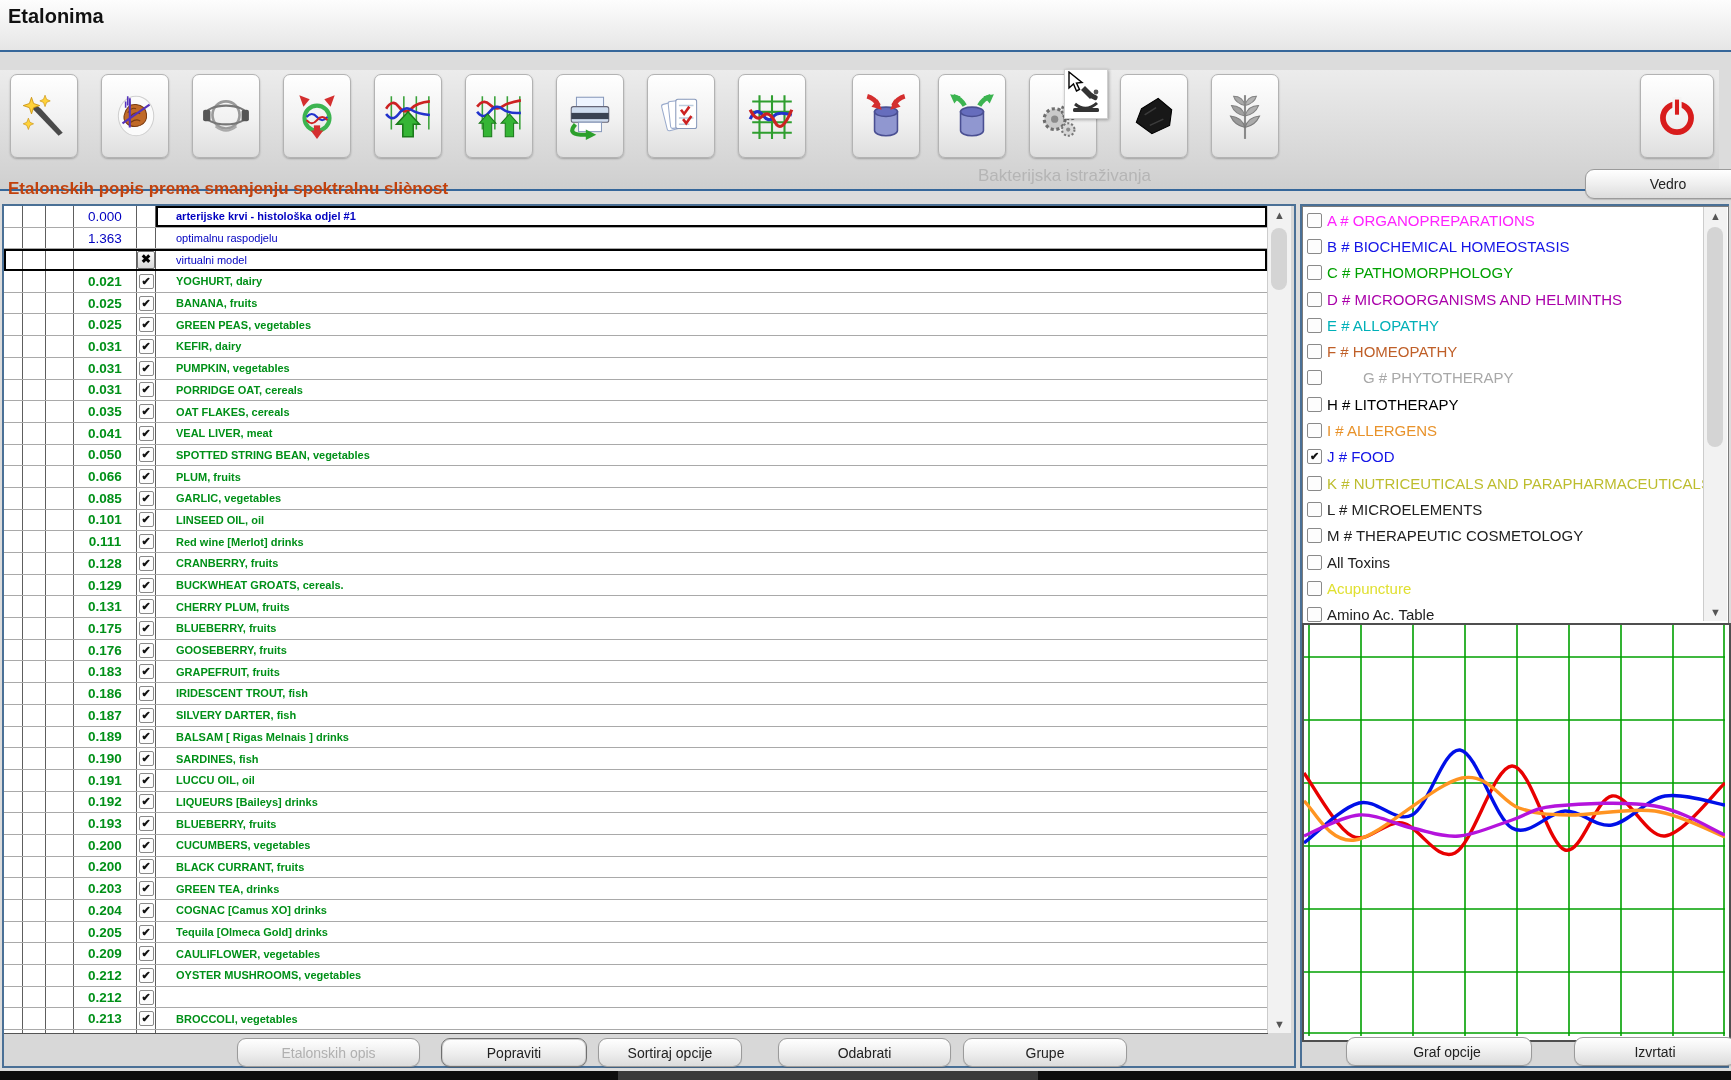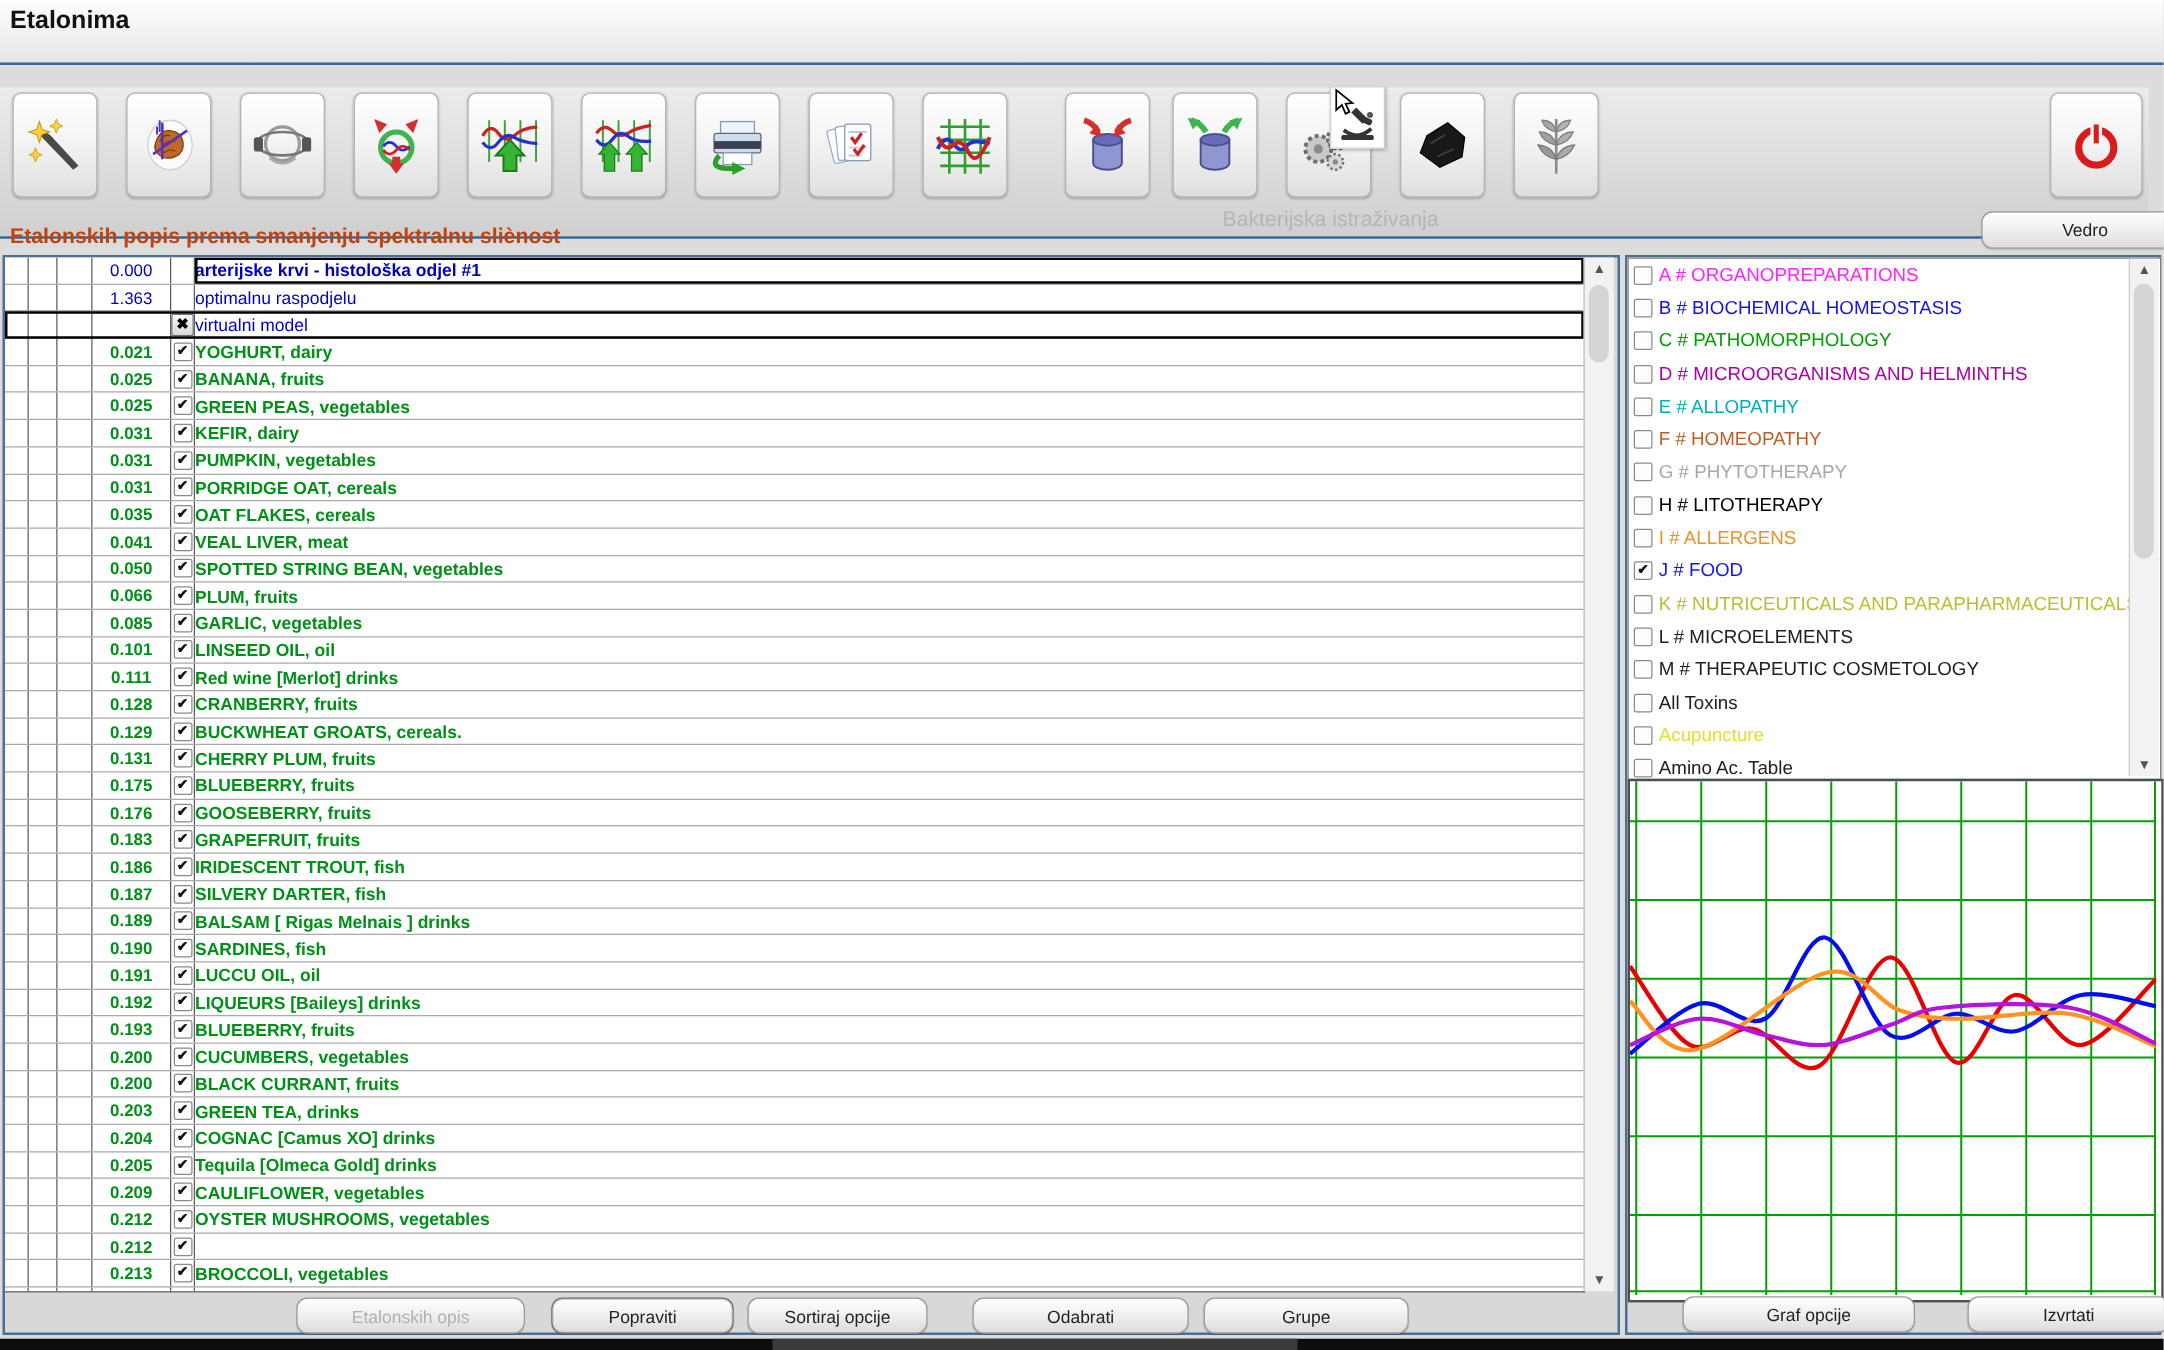--- a/index.html
+++ b/index.html
@@ -36,21 +36,21 @@
   
   #left-panel{left:2px;top:204px;width:1294px;height:864px;border:2px solid #4a7096;background:#d8d8d8;}
   #etalon-table{position:absolute;left:0;top:0;width:1263px;height:827px;background:#fff;
     border-right:1px solid #555;border-bottom:1px solid #555;overflow:hidden;}
   .erow{display:grid;grid-template-columns:19px 23px 28px 63px 19px 1fr;height:21.7px;
     border-bottom:1px solid #a9a9a9;box-sizing:border-box;align-items:center;}
   .erow>div{height:100%;box-sizing:border-box;display:flex;align-items:center;}
   .c1,.c2,.c3{border-right:1px solid #5e5e5e;}
   .cval{border-right:1px solid #5e5e5e;justify-content:center;font-size:13.5px;}
   .cchk{border-right:1px solid #5e5e5e;justify-content:center;}
-  .clab{padding-left:0;font-size:14px;white-space:nowrap;overflow:hidden;text-align:right;}
+  .clab{padding-left:20px;font-size:11px;white-space:nowrap;overflow:hidden;text-align:right;}
   .kind-info .cval,.kind-info .clab,.kind-info-bold .cval,.kind-info-bold .clab{color:#0000c0;}
   .kind-info-bold .clab{font-weight:bold;outline:2px solid #000;outline-offset:-2px;}
   .kind-food .cval,.kind-food .clab{color:#009018;font-weight:bold;}
   .kind-model{outline:2px solid #000;outline-offset:-2px;}
   .ckbox{width:13px;height:13px;border:1px solid #8a8a8a;background:#fdfdfd;border-radius:2px;
     font-size:11px;line-height:12px;text-align:center;color:#111;font-weight:bold;}
   .xbox{width:16px;height:16px;border:1px solid #707070;border-radius:2px;
     background:linear-gradient(#fafafa,#d9d9d9);font-size:12px;line-height:15px;text-align:center;
     color:#000;font-weight:bold;}
   
@@ -665,21 +665,21 @@
       <div class="citem">
         <span class="ckbox"></span>
         <span class="lbl" style="color: rgb(0, 176, 184);">E # ALLOPATHY</span>
       </div>
       <div class="citem">
         <span class="ckbox"></span>
         <span class="lbl" style="color: rgb(191, 95, 40);">F # HOMEOPATHY</span>
       </div>
       <div class="citem">
         <span class="ckbox"></span>
-        <span class="lbl" style="color: rgb(168, 168, 168);">G # PHYTOTHERAPY</span>
+        <span class="lbl" style="color: rgb(168, 168, 168); margin-left: 36px;">G # PHYTOTHERAPY</span>
       </div>
       <div class="citem">
         <span class="ckbox"></span>
         <span class="lbl" style="color: #000000;">H # LITOTHERAPY</span>
       </div>
       <div class="citem">
         <span class="ckbox"></span>
         <span class="lbl" style="color: rgb(232, 146, 42);">I # ALLERGENS</span>
       </div>
       <div class="citem">

